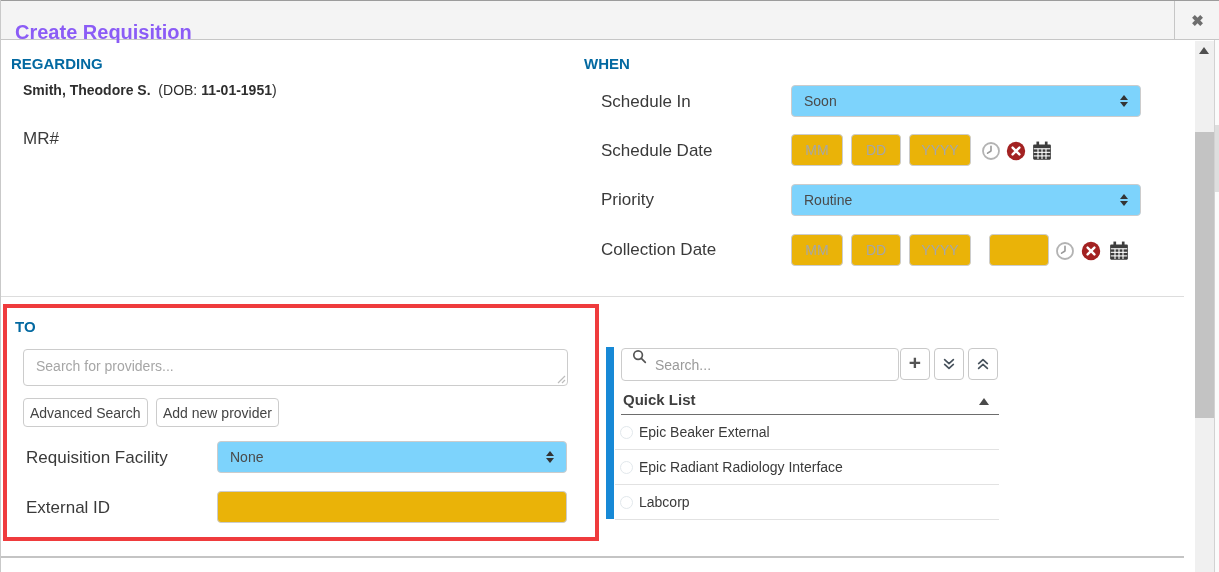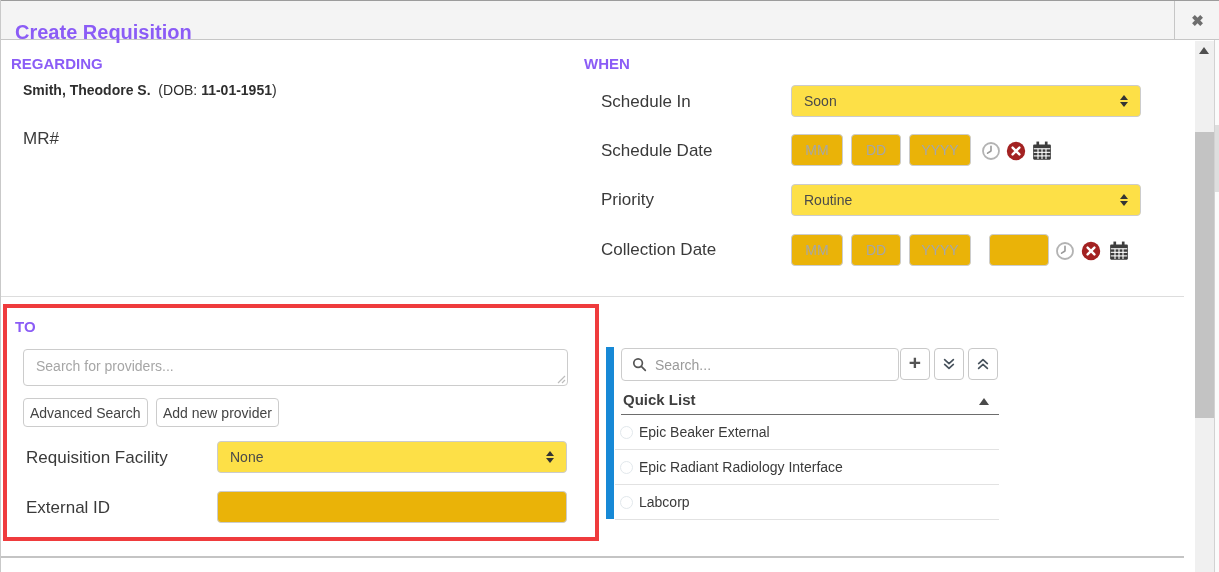--- a/index.html
+++ b/index.html
@@ -10,23 +10,23 @@
 
   
   .titlebar { position:absolute; left:0; top:0; width:1219px; height:40px; background:#f4f4f4;
               border-top:1px solid #9c9c9c; border-bottom:1px solid #c6c6c6; }
   .titlebar .title { position:absolute; left:14px; top:12px; line-height:39px; font-size:20px; font-weight:bold; color:#8b5cf6; }
   .close-area { position:absolute; right:0; top:0; width:46px; height:39px; border-left:1px solid #c6c6c6;
                 display:flex; align-items:center; justify-content:center; cursor:pointer; }
   .close-x { font-size:15px; font-weight:bold; color:#6e6e6e; }
 
   
-  .heading { position:absolute; font-size:15px; font-weight:bold; color:#8b5cf6; }
+  .heading { position:absolute; font-size:15px; font-weight:bold; color:#0369a1; }
   .lbl { position:absolute; font-size:17px; color:#3a3a3a; }
-  .ctl-select { position:absolute; height:32px; background:#fde047; border:1px solid #ccc; border-radius:4px;
+  .ctl-select { position:absolute; height:32px; background:#7dd3fc; border:1px solid #ccc; border-radius:4px;
                 display:flex; align-items:center; padding:0 12px; cursor:pointer; }
   .ctl-select .val { font-size:14px; color:#4a4a4a; flex:1; }
   .sort-icon { display:flex; flex-direction:column; align-items:center; gap:2px; }
   .sort-icon i { display:block; width:0; height:0; border-left:4px solid transparent; border-right:4px solid transparent; }
   .sort-icon i.up { border-bottom:5px solid #333; }
   .sort-icon i.dn { border-top:5px solid #333; }
   .txt-input { position:absolute; height:32px; border:1px solid #ccc; border-radius:4px; background:#eab308;
                font-family:"Liberation Sans", sans-serif; font-size:14px; color:#444; padding:0 10px; outline:none; }
   .txt-input::placeholder { color:#a6a6a6; opacity:1; }
   .date-box { text-align:center; padding:0 2px; }
@@ -42,21 +42,21 @@
   .provider-area textarea { width:100%; height:100%; resize:none; border:1px solid #ccc; border-radius:4px;
              font-family:"Liberation Sans", sans-serif; font-size:14px; color:#444; padding:8px 12px; outline:none; }
   .provider-area textarea::placeholder { color:#a6a6a6; opacity:1; }
   .resize-grip { position:absolute; right:2px; bottom:2px; width:10px; height:10px; pointer-events:none; }
   .btn { position:absolute; height:29px; background:#fff; border:1px solid #ccc; border-radius:4px;
          font-family:"Liberation Sans", sans-serif; font-size:14px; color:#444; padding:0 6px; cursor:pointer; }
 
   
   .blue-bar { position:absolute; left:605px; top:347px; width:8px; height:172px; background:#1789d6; }
   .ql-search { position:absolute; left:620px; top:348px; width:278px; height:33px; border:1px solid #ccc;
-               border-radius:4px; background:#fff; display:flex; align-items:center; padding:0 10px; }
+               border-radius:4px; background:#fff; display:flex; padding:0 10px; }
   .ql-search input { border:none; outline:none; flex:1; font-family:"Liberation Sans", sans-serif;
                font-size:14px; color:#444; margin-left:8px; background:transparent; }
   .ql-search input::placeholder { color:#9a9a9a; opacity:1; }
   .sq-btn { position:absolute; top:348px; width:30px; height:32px; background:#fff; border:1px solid #c9c9c9;
             border-radius:4px; display:flex; align-items:center; justify-content:center; cursor:pointer; }
   .sq-btn.plus { left:899px; font-size:21px; font-weight:bold; color:#555; padding-bottom:3px; }
   .ql-heading { position:absolute; left:622px; top:391px; font-size:15px; font-weight:bold; color:#3f3f3f; }
   .ql-collapse { position:absolute; left:978px; top:398px; width:0; height:0; cursor:pointer;
                  border-left:5px solid transparent; border-right:5px solid transparent; border-bottom:7px solid #4a4a4a; }
   .ql-hdr-line { position:absolute; left:620px; top:414px; width:378px; border-top:1px solid #6d6d6d; }

